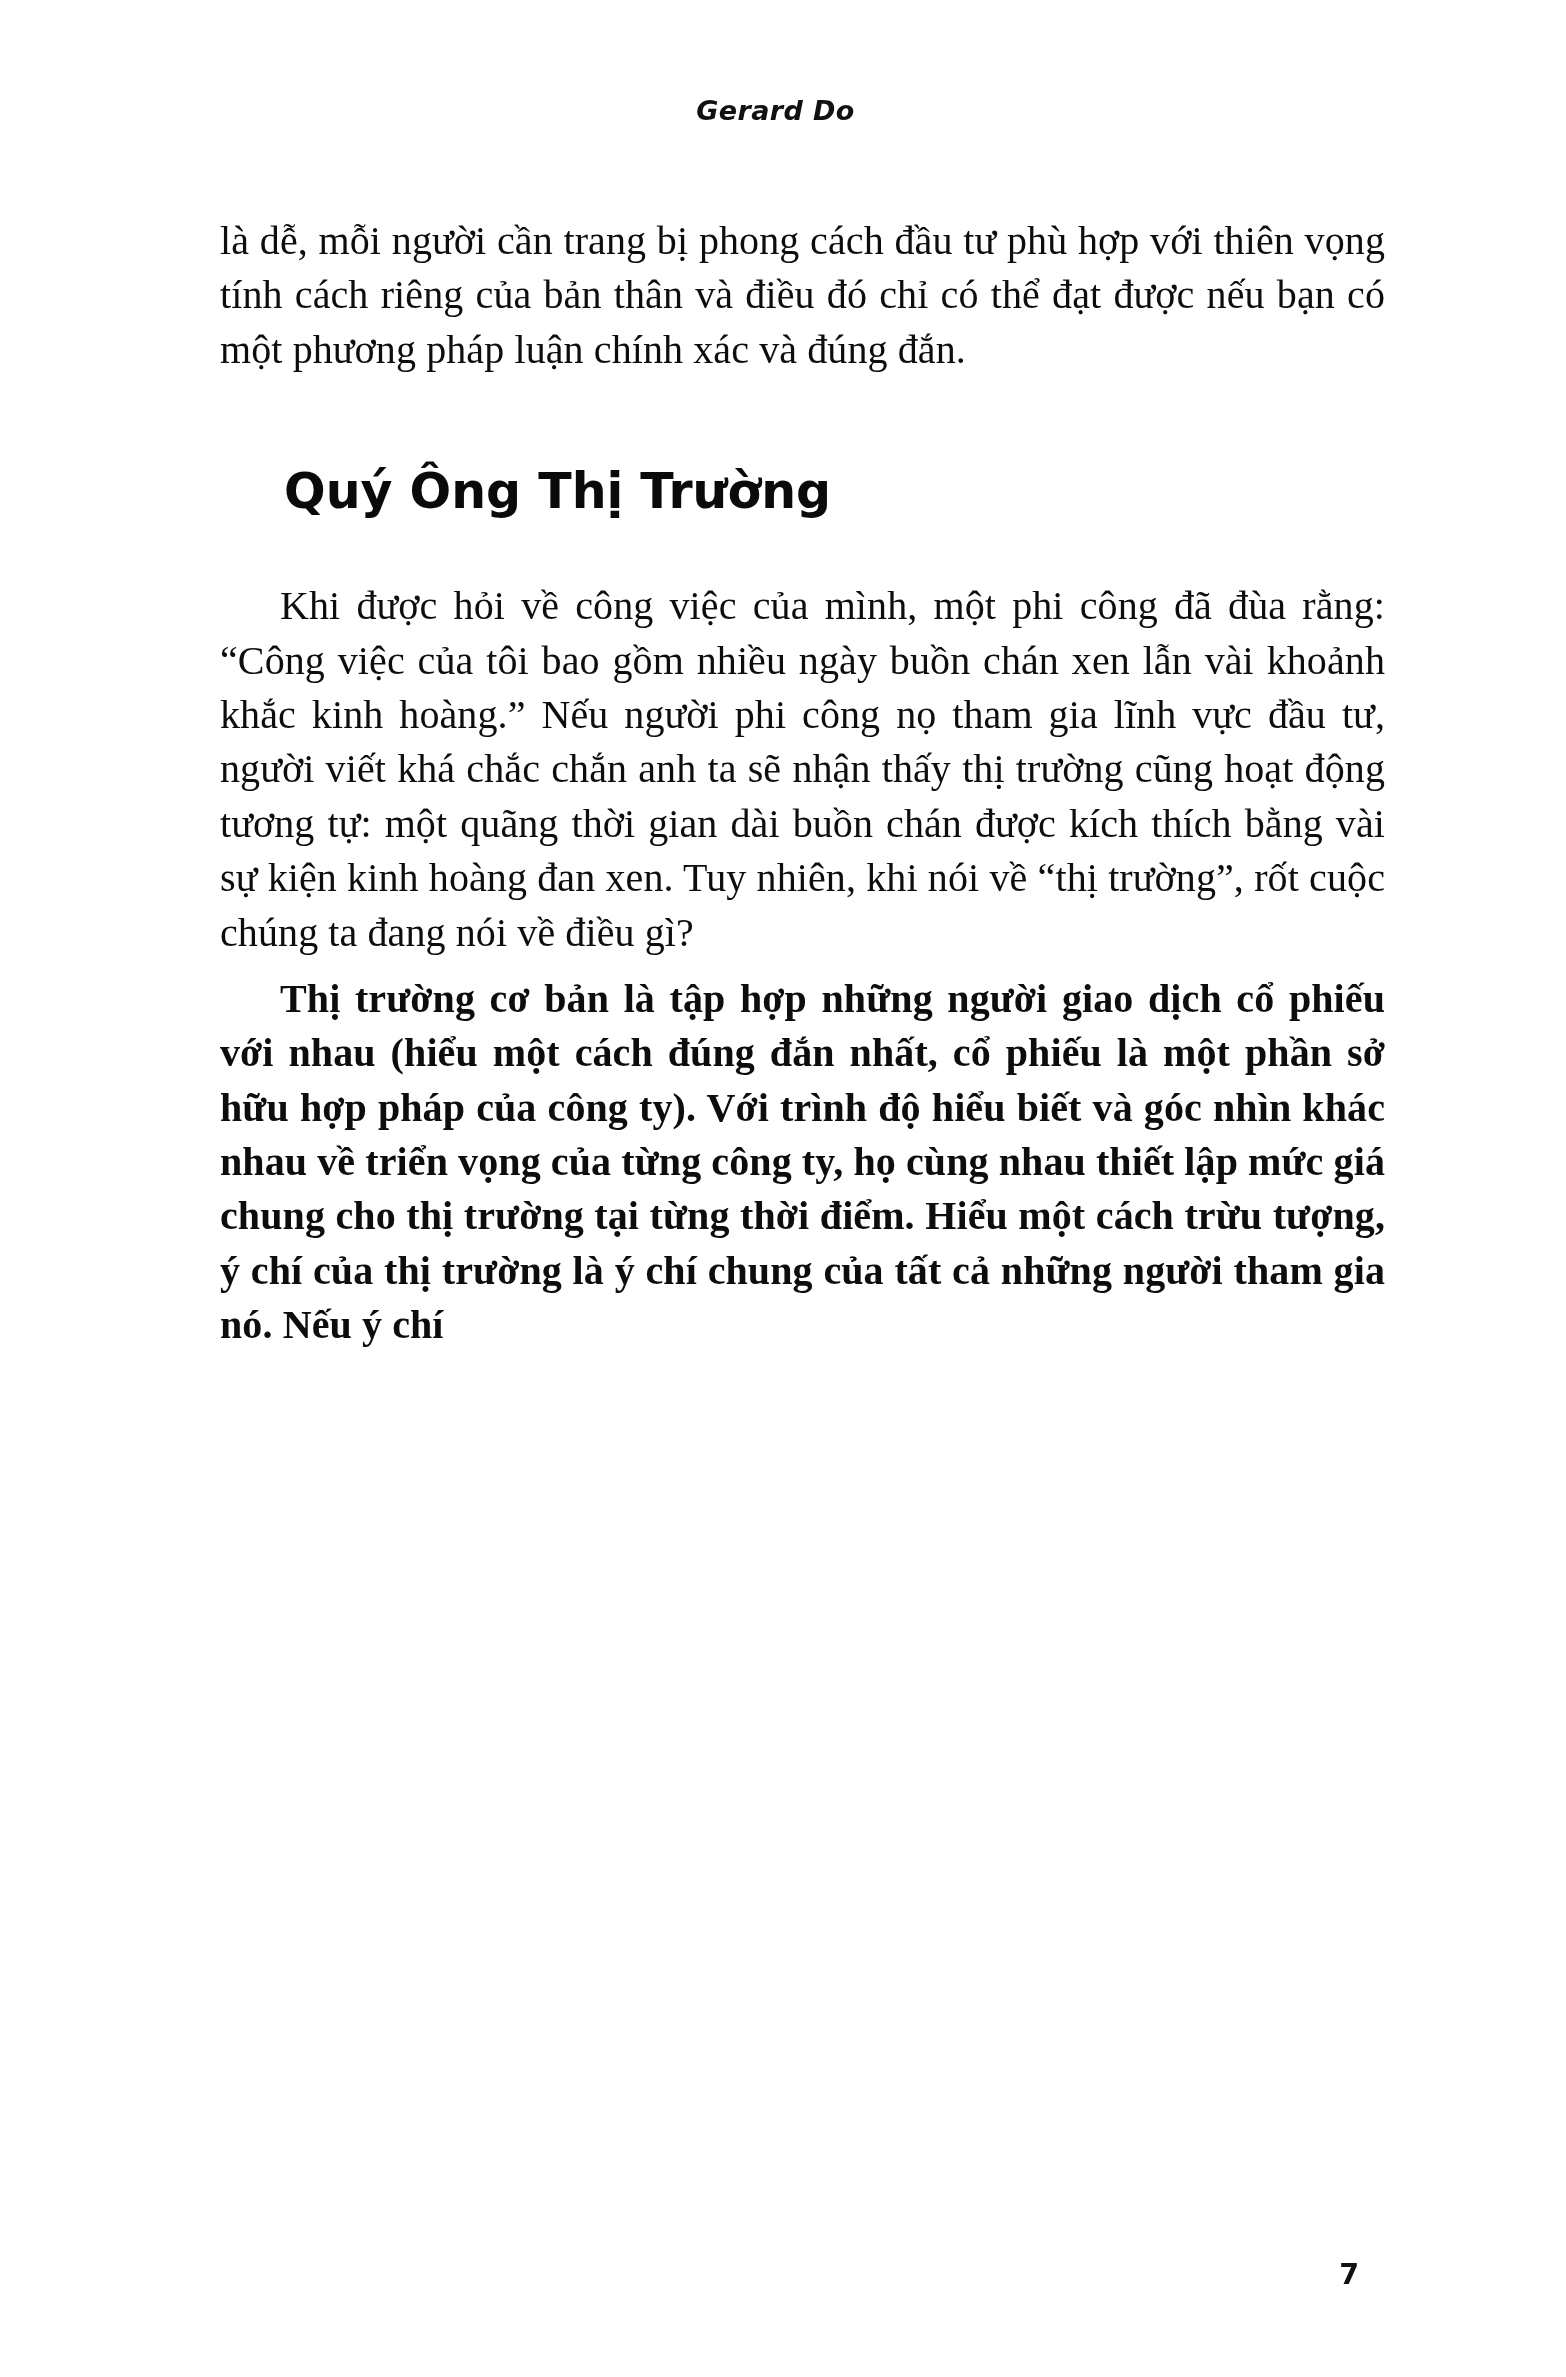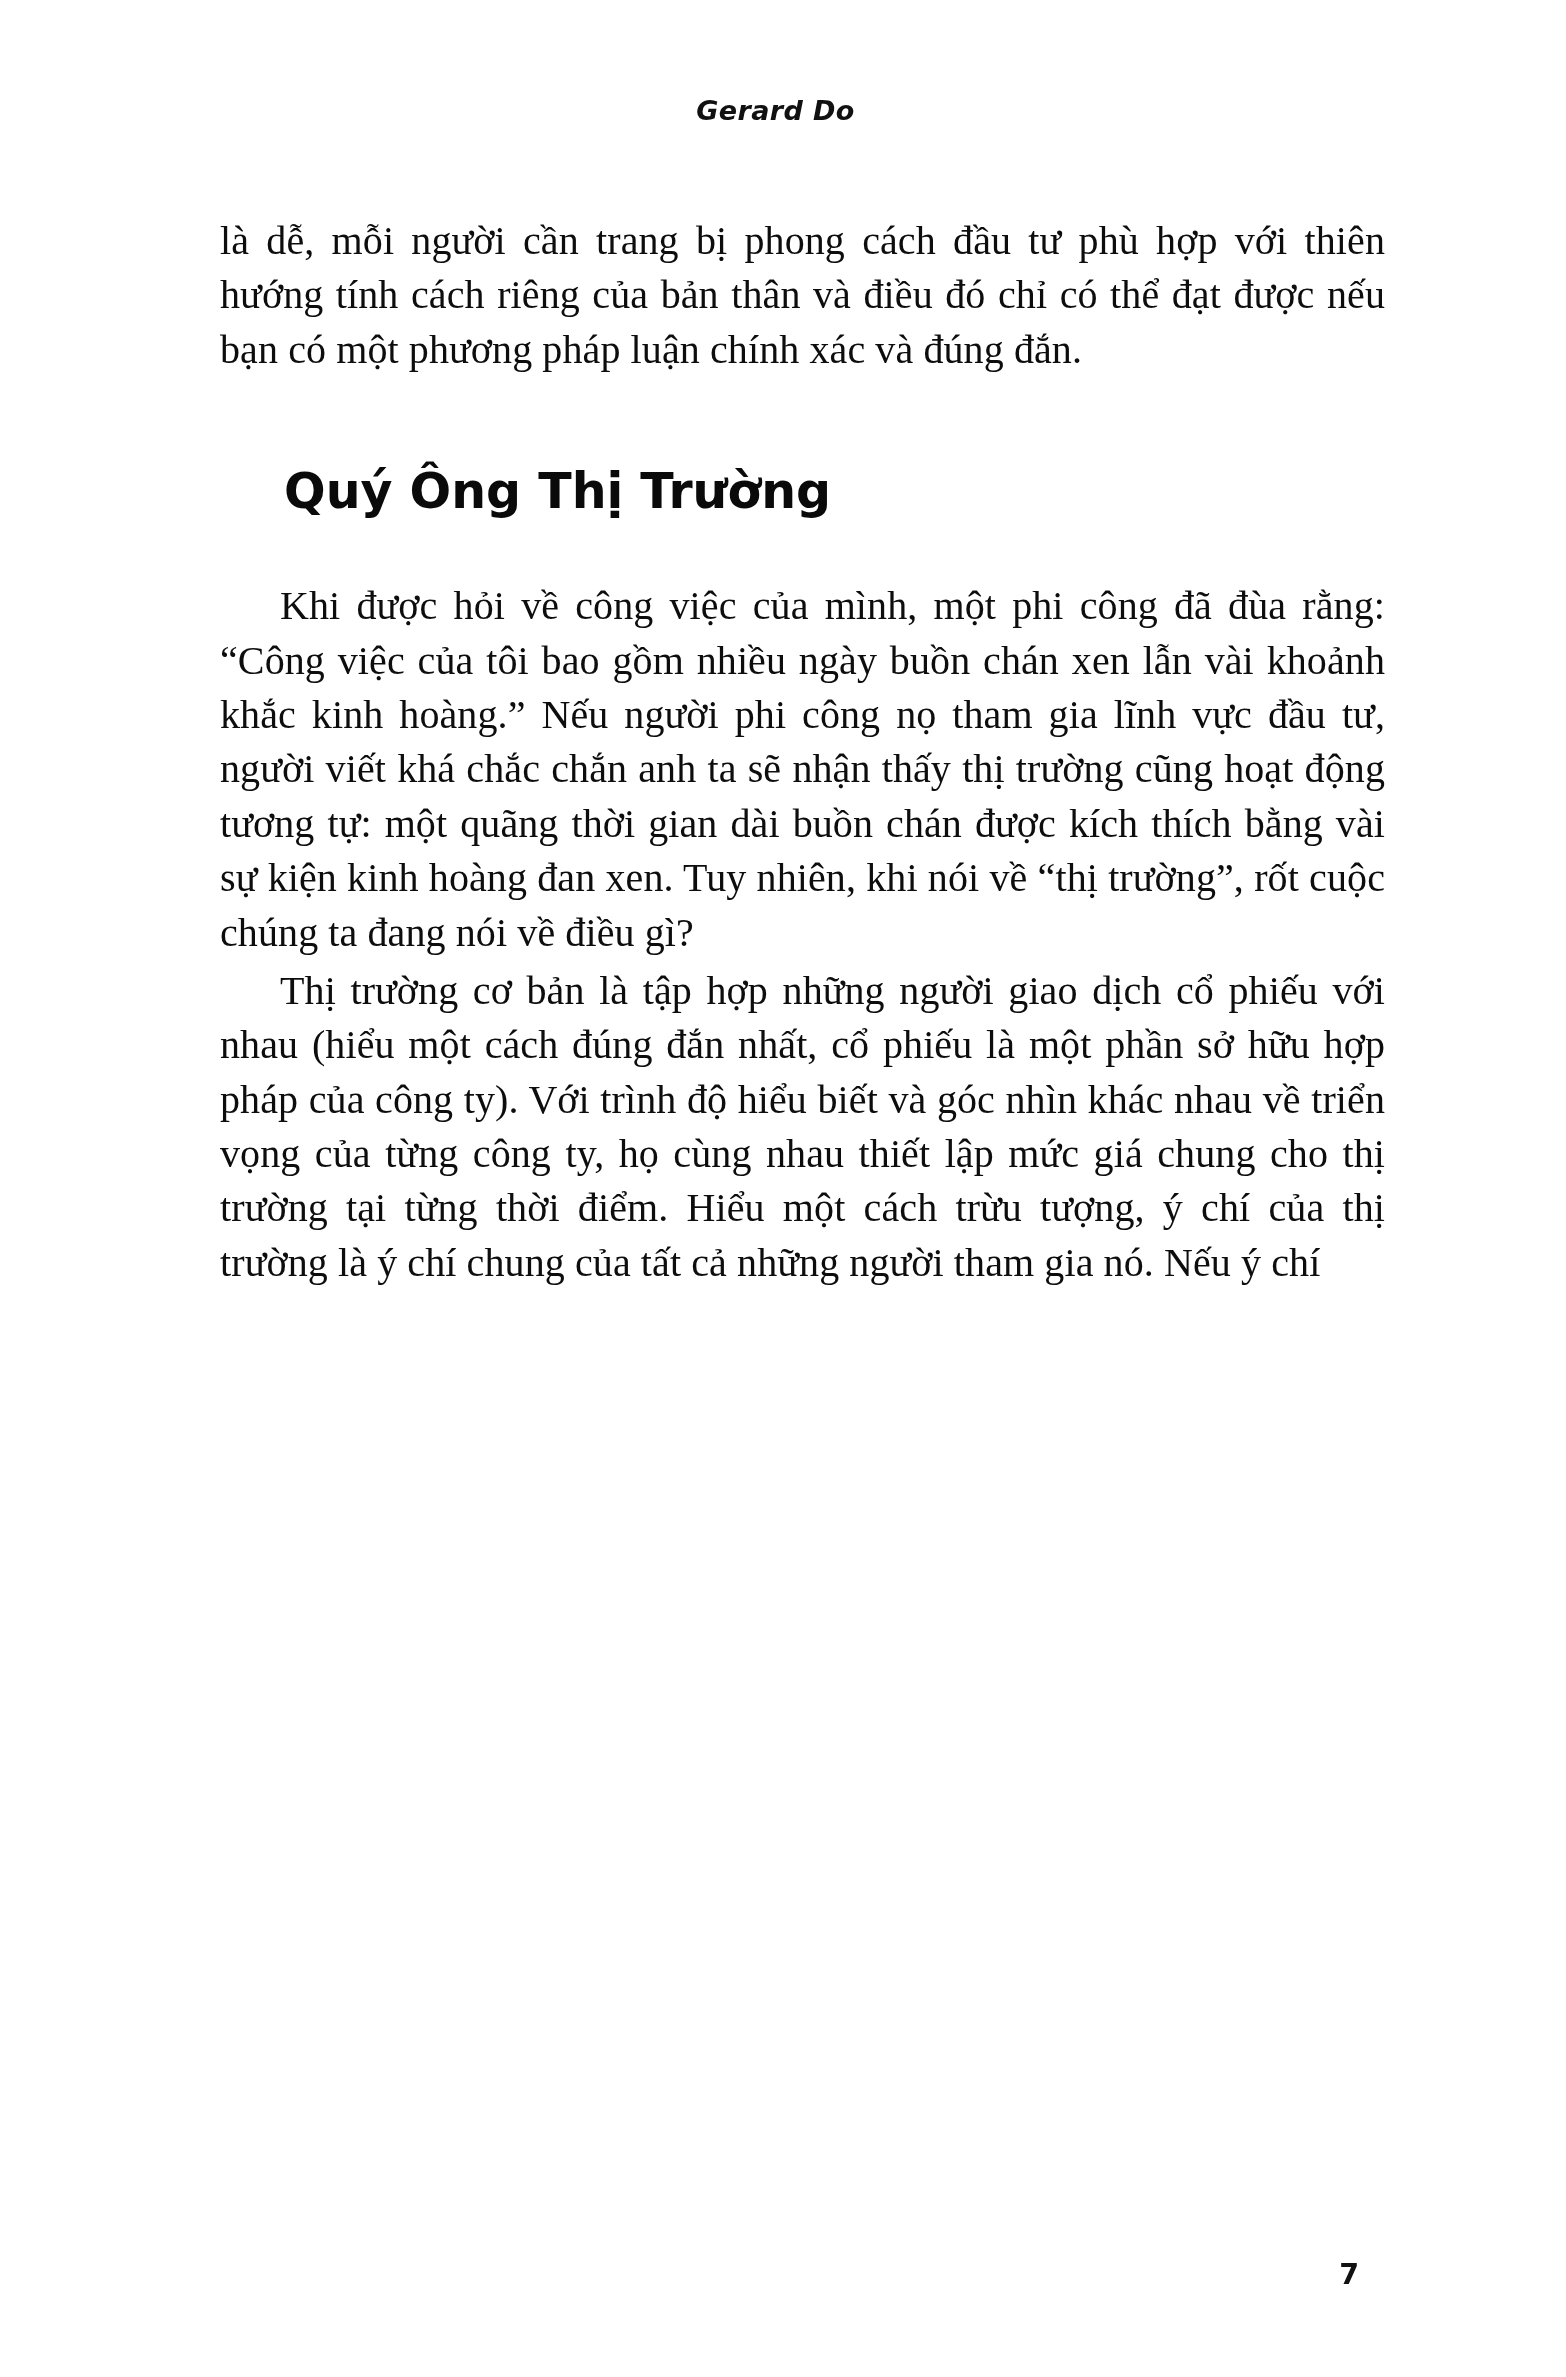--- a/index.html
+++ b/index.html
@@ -51,21 +51,22 @@
     text-justify: inter-word;
     color: #0d0d0d;
     letter-spacing: 0.1px;
   }
 
   p.body-text.indent {
     text-indent: 60px;
   }
 
   p.body-text + p.body-text {
-    margin-top: 4px;
+    margin-top: 12px;
+    font-weight: bold;
   }
 
   .block-gap-after-intro {
     height: 82px;
   }
 
   h2.section-heading {
     margin: 4px;
     font-family: "DejaVu Sans", sans-serif;
     font-weight: bold;
@@ -91,21 +92,21 @@
 </style>
 </head>
 <body>
 
 <div class="page">
 
   <div class="running-head">Gerard Do</div>
 
   <div class="content">
 
-    <p class="body-text">là dễ, mỗi người cần trang bị phong cách đầu tư phù hợp với thiên hướng tính cách riêng của bản thân và điều đó chỉ có thể đạt được nếu bạn có một phương pháp luận chính xác và đúng đắn.</p>
+    <p class="body-text">là dễ, mỗi người cần trang bị phong cách đầu tư phù hợp với thiên vọng tính cách riêng của bản thân và điều đó chỉ có thể đạt được nếu bạn có một phương pháp luận chính xác và đúng đắn.</p>
 
     <div class="block-gap-after-intro"></div>
 
     <h2 class="section-heading">Quý Ông Thị Trường</h2>
 
     <div class="gap-after-heading"></div>
 
     <p class="body-text indent">Khi được hỏi về công việc của mình, một phi công đã đùa rằng: “Công việc của tôi bao gồm nhiều ngày buồn chán xen lẫn vài khoảnh khắc kinh hoàng.” Nếu người phi công nọ tham gia lĩnh vực đầu tư, người viết khá chắc chắn anh ta sẽ nhận thấy thị trường cũng hoạt động tương tự: một quãng thời gian dài buồn chán được kích thích bằng vài sự kiện kinh hoàng đan xen. Tuy nhiên, khi nói về “thị trường”, rốt cuộc chúng ta đang nói về điều gì?</p>
 
     <p class="body-text indent">Thị trường cơ bản là tập hợp những người giao dịch cổ phiếu với nhau (hiểu một cách đúng đắn nhất, cổ phiếu là một phần sở hữu hợp pháp của công ty). Với trình độ hiểu biết và góc nhìn khác nhau về triển vọng của từng công ty, họ cùng nhau thiết lập mức giá chung cho thị trường tại từng thời điểm. Hiểu một cách trừu tượng, ý chí của thị trường là ý chí chung của tất cả những người tham gia nó. Nếu ý chí</p>

